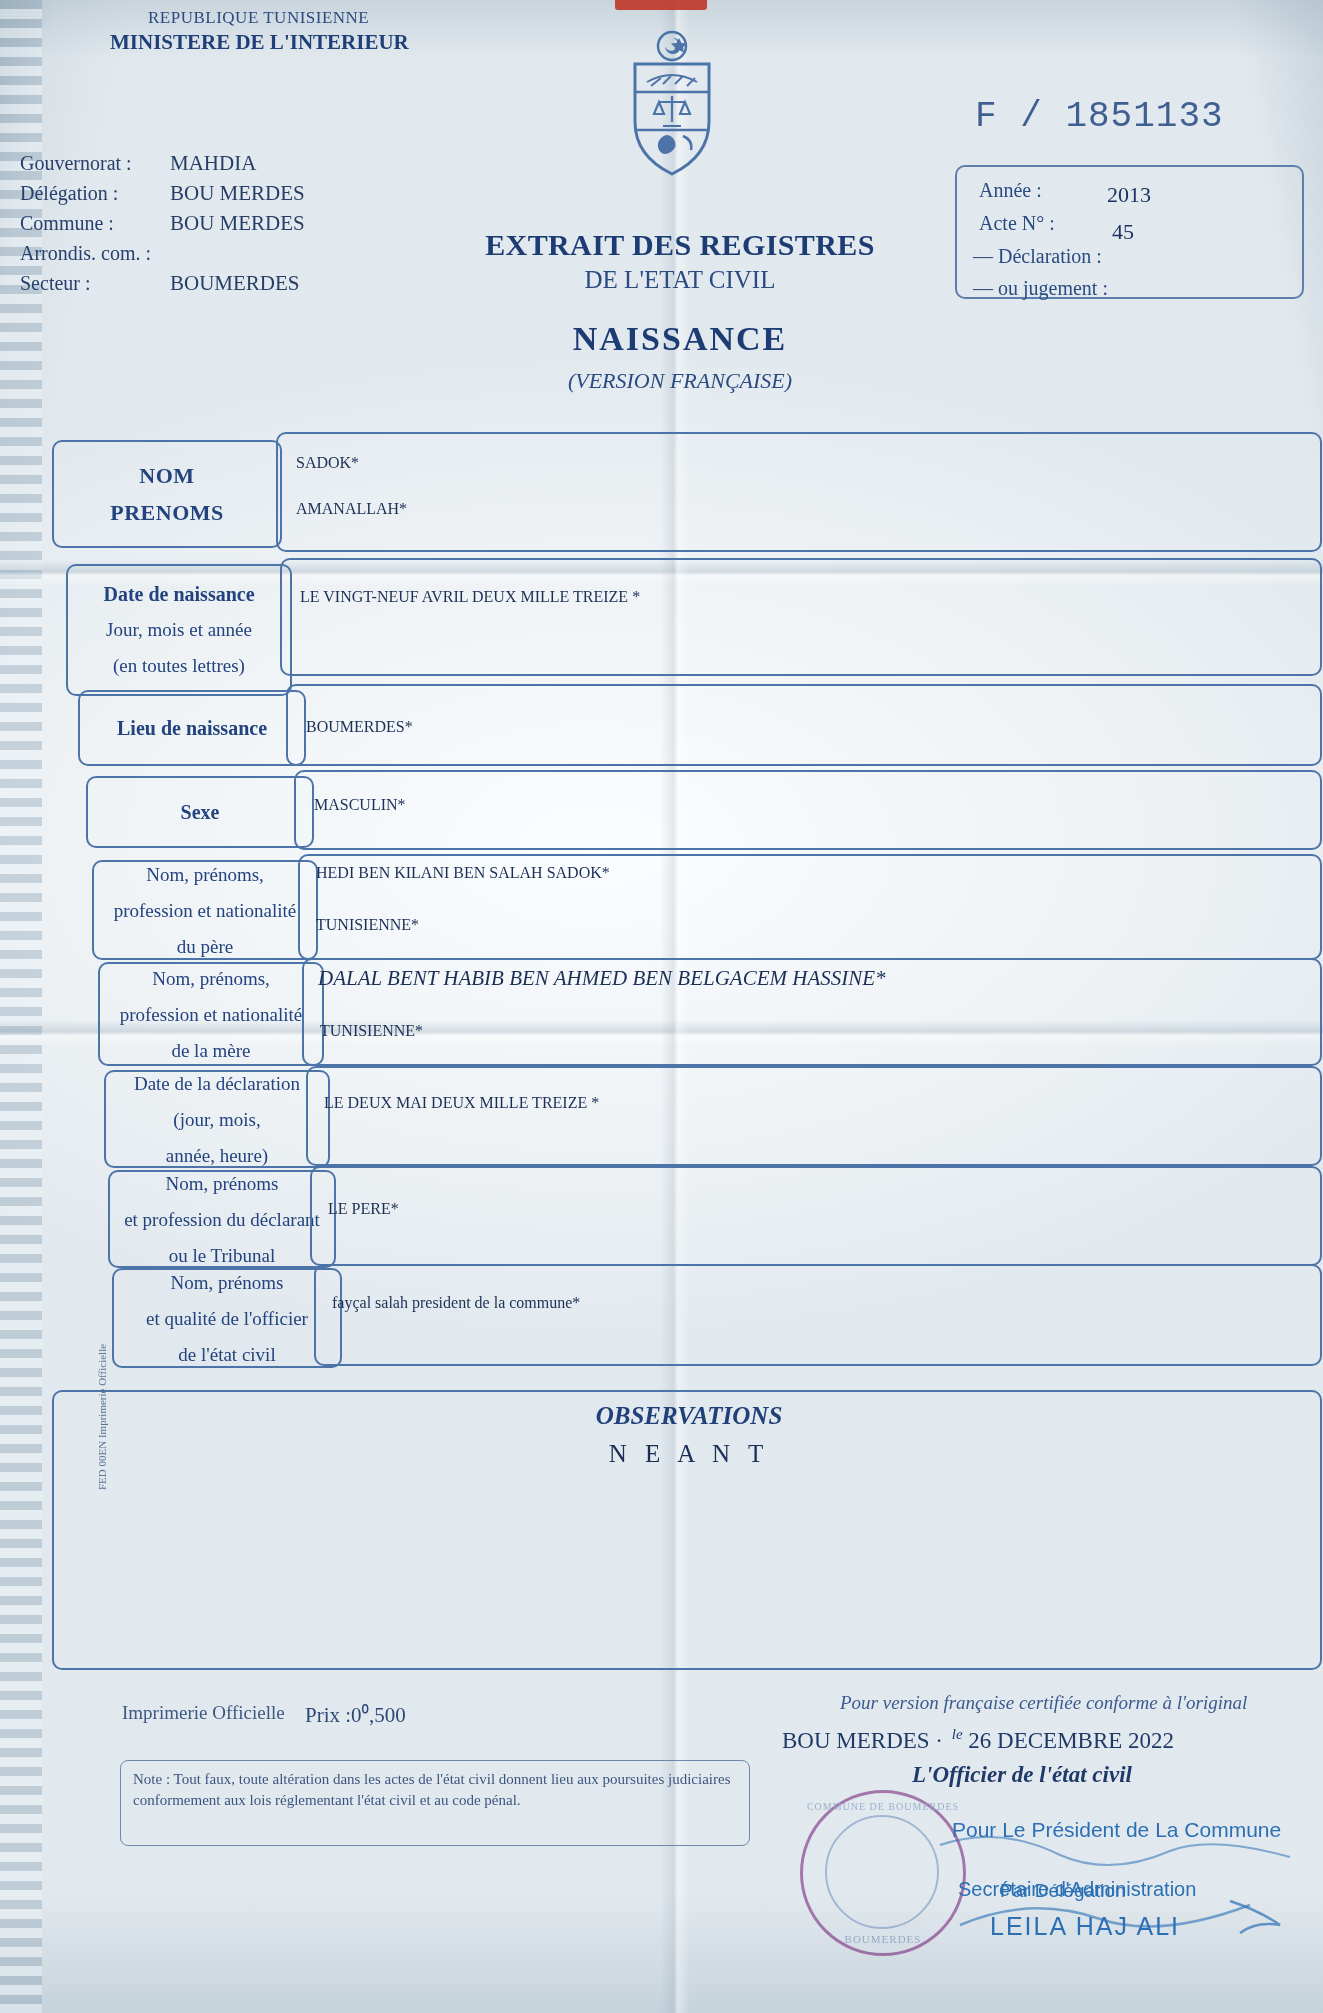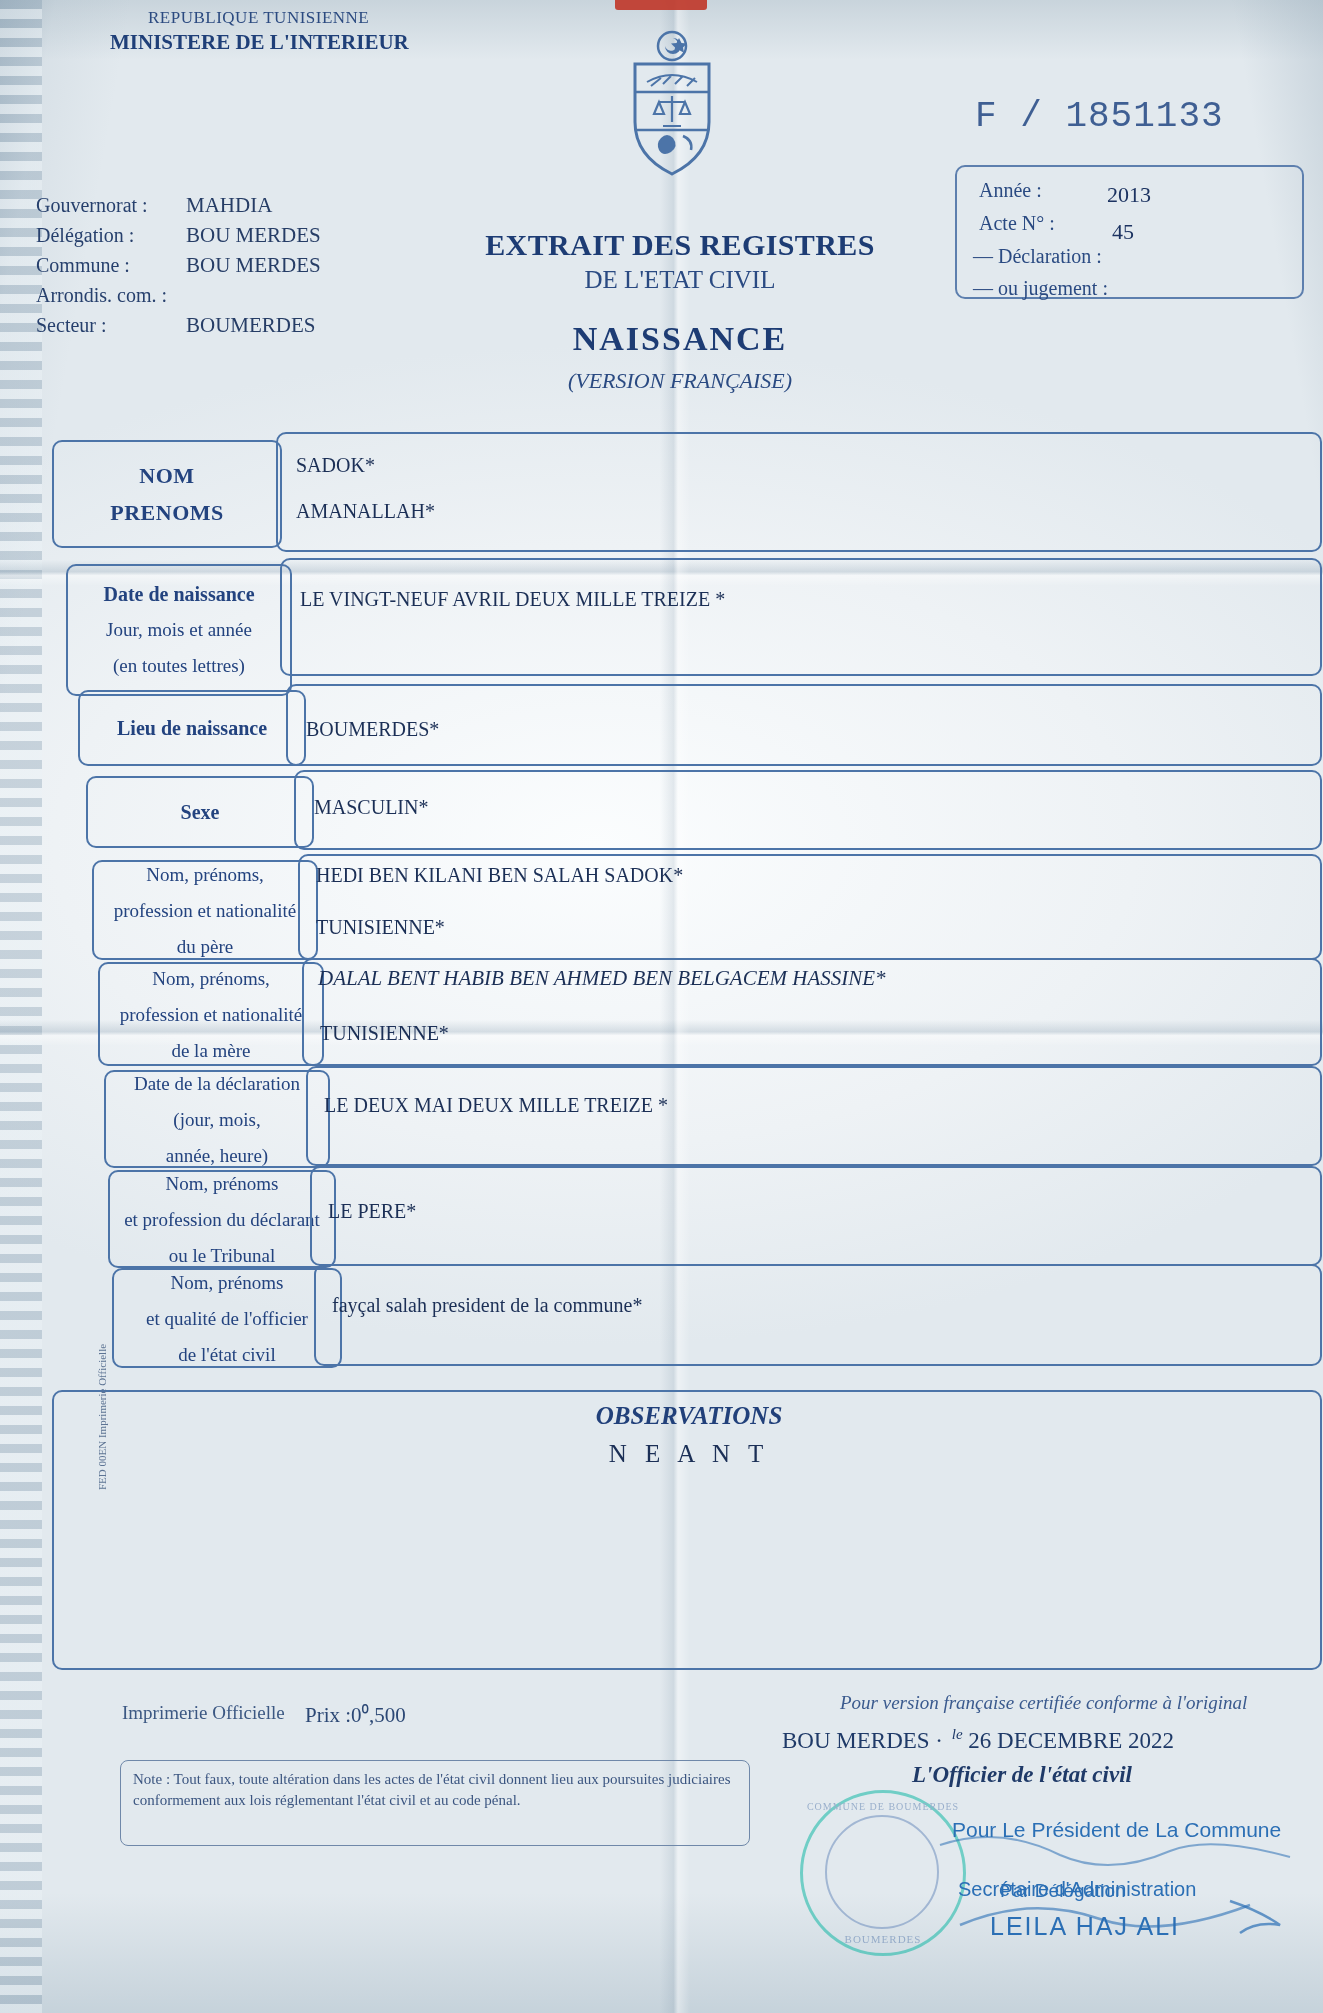--- a/index.html
+++ b/index.html
@@ -71,22 +71,22 @@
   .hdr-rep {
     position: absolute; left: 148px; top: 8px;
     font-size: 17px; letter-spacing: 0.5px;
     color: #2b4a80; font-variant: small-caps;
   }
   .hdr-min {
     position: absolute; left: 110px; top: 30px;
     font-size: 21px; font-weight: bold; color: #1f3f78;
   }
   .addr {
-    position: absolute; left: 36px; top: 148px;
-    font-size: 20px; color: #27406d; line-height: 30px; margin-top: 42px;
+    position: absolute; left: 20px; top: 148px;
+    font-size: 20px; color: #27406d; line-height: 30px;
   }
   .addr .lbl { display: inline-block; width: 150px; }
   .addr .val { font-size: 21px; color: #263d66; }
 
   .crest {
     position: absolute; left: 617px; top: 30px;
     width: 110px; height: 150px;
   }
   .crest svg { width: 110px; height: 150px; }
 
@@ -147,21 +147,21 @@
     position: absolute;
     border: 2px solid #4c74a8; border-radius: 10px;
     box-sizing: border-box;
     color: #1b2f56;
   }
   .lbox .big { font-size: 22px; font-weight: bold; letter-spacing: 0.5px; }
   .lbox .med { font-size: 20px; font-weight: bold; }
   .lbox .sm { font-size: 19px; line-height: 25px; }
   .vtext {
     position: absolute;
-    font-size: 20px; color: #1b2f56;
+    font-size: 16px; color: #1b2f56;
     font-family: "Liberation Serif", serif;
   }
   .vtext.italic { font-style: italic; }
 
   .obs-box {
     position: absolute; left: 52px; top: 1390px;
     width: 1270px; height: 280px;
     border: 2px solid #4c74a8; border-radius: 10px;
     box-sizing: border-box;
   }
@@ -208,21 +208,21 @@
     font-size: 23px; color: #1f3a68;
   }
   .place-date .le { font-size: 15px; font-style: italic; vertical-align: super; }
   .officier {
     position: absolute; left: 912px; top: 1762px;
     font-size: 23px; font-style: italic; font-weight: bold; color: #1f3a68;
   }
   .stamp {
     position: absolute; left: 800px; top: 1790px;
     width: 160px; height: 160px;
-    border: 3px solid #14b8a6; border-radius: 50%;
+    border: 3px solid #701a75; border-radius: 50%;
     opacity: 0.55;
   }
   .stamp .inner {
     position: absolute; left: 22px; top: 22px;
     width: 110px; height: 110px;
     border: 2px solid #6f8fbe; border-radius: 50%;
   }
   .stamp .t1 {
     position: absolute; left: 0; top: 8px; width: 160px;
     text-align: center; font-size: 10px; color: #5f80b0;

